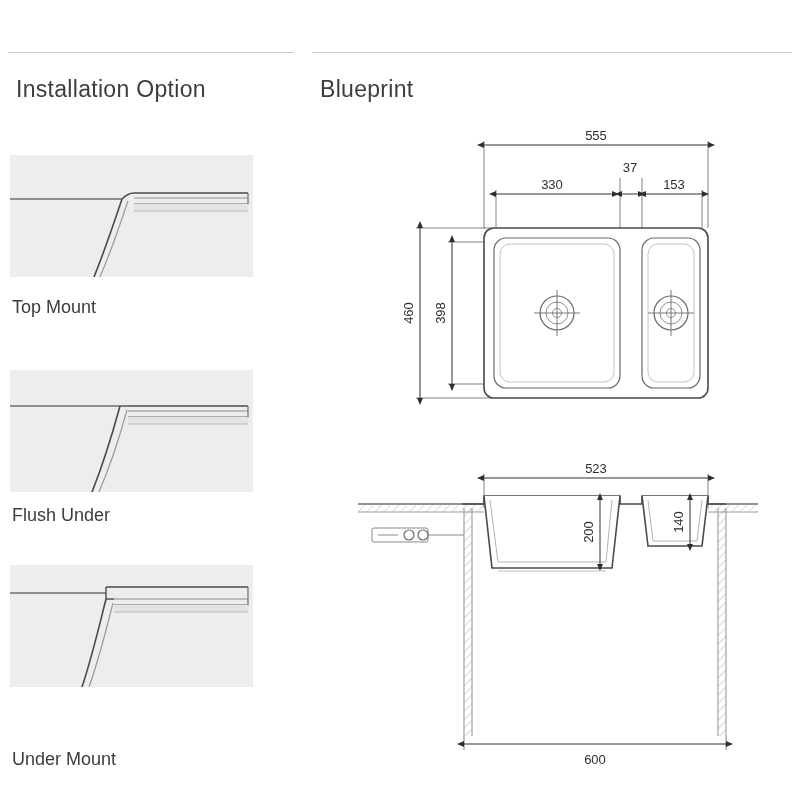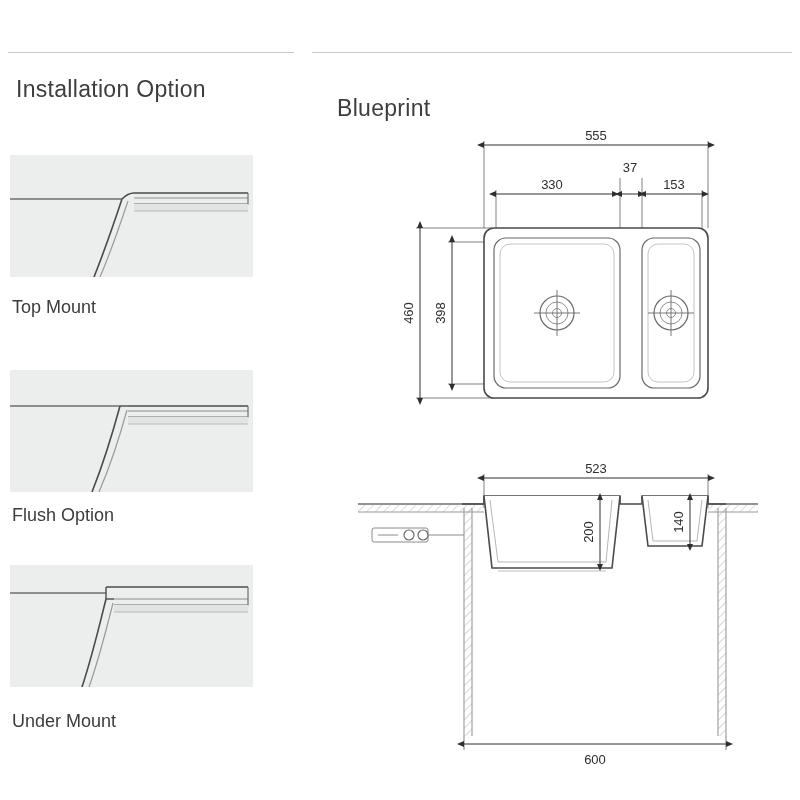--- a/index.html
+++ b/index.html
@@ -32,21 +32,21 @@
   
   .section-title {
     position: absolute;
     font-size: 23px;
     font-weight: 400;
     letter-spacing: .3px;
     color: #3d3d3d;
     white-space: nowrap;
   }
   #title-left  { left: 16px;  top: 76px; }
-  #title-right { left: 337px; top: 76px; margin-top: 19px; }
+  #title-right { left: 320px; top: 76px; }
 
   
   .panel {
     position: absolute;
     left: 10px;
     width: 243px;
     height: 122px;
     background: #eceded;
     overflow: hidden;
   }
@@ -56,21 +56,21 @@
 
   .panel-caption {
     position: absolute;
     left: 12px;
     font-size: 18px;
     color: #3c3c3c;
     white-space: nowrap;
   }
   #cap-top   { top: 297px; }
   #cap-flush { top: 505px; }
-  #cap-under { top: 711px; }
+  #cap-under { top: 749px; }
 
   .panel svg { display: block; }
 
   
   #blueprint {
     position: absolute;
     left: 312px;
     top: 116px;
     width: 488px;
     height: 660px;
@@ -118,21 +118,21 @@
       <path d="M110 36 L118 36" stroke="#4a4a4a" stroke-width="1.4" fill="none"></path>
       <path d="M118 36 L238 36" stroke="#4a4a4a" stroke-width="1.6" fill="none"></path>
       <path d="M118 41 L238 41" stroke="#8d8d8d" stroke-width="1" fill="none"></path>
       <path d="M238 36 L238 47 L118 47" stroke="#6e6e6e" stroke-width="1.2" fill="none"></path>
       <path d="M110 36 C104 58 94 92 82 122" stroke="#4a4a4a" stroke-width="1.6" fill="none"></path>
       <path d="M117 40 C111 62 101 94 89 122" stroke="#9a9a9a" stroke-width="1.2" fill="none"></path>
       <path d="M118 47 L238 47 L238 54 L118 54 Z" fill="#e2e3e3" stroke="none"></path>
       <path d="M118 54 L238 54" stroke="#b9b9b9" stroke-width="1" fill="none"></path>
     </svg>
   </div>
-  <div class="panel-caption" id="cap-flush">Flush Option</div>
+  <div class="panel-caption" id="cap-flush">Flush Under</div>
 
   <div class="panel" id="panel-under">
     <svg width="243" height="122" viewBox="0 0 243 122">
       <path d="M0 28 L96 28" stroke="#6e6e6e" stroke-width="1.4" fill="none"></path>
       <path d="M96 22 L238 22" stroke="#4a4a4a" stroke-width="1.6" fill="none"></path>
       <path d="M96 22 L96 34" stroke="#4a4a4a" stroke-width="1.4" fill="none"></path>
       <path d="M96 34 L104 34" stroke="#4a4a4a" stroke-width="1.4" fill="none"></path>
       <path d="M104 34 L238 34" stroke="#8d8d8d" stroke-width="1.1" fill="none"></path>
       <path d="M238 22 L238 40 L104 40" stroke="#6e6e6e" stroke-width="1.2" fill="none"></path>
       <path d="M96 34 C90 58 82 92 72 122" stroke="#4a4a4a" stroke-width="1.6" fill="none"></path>

